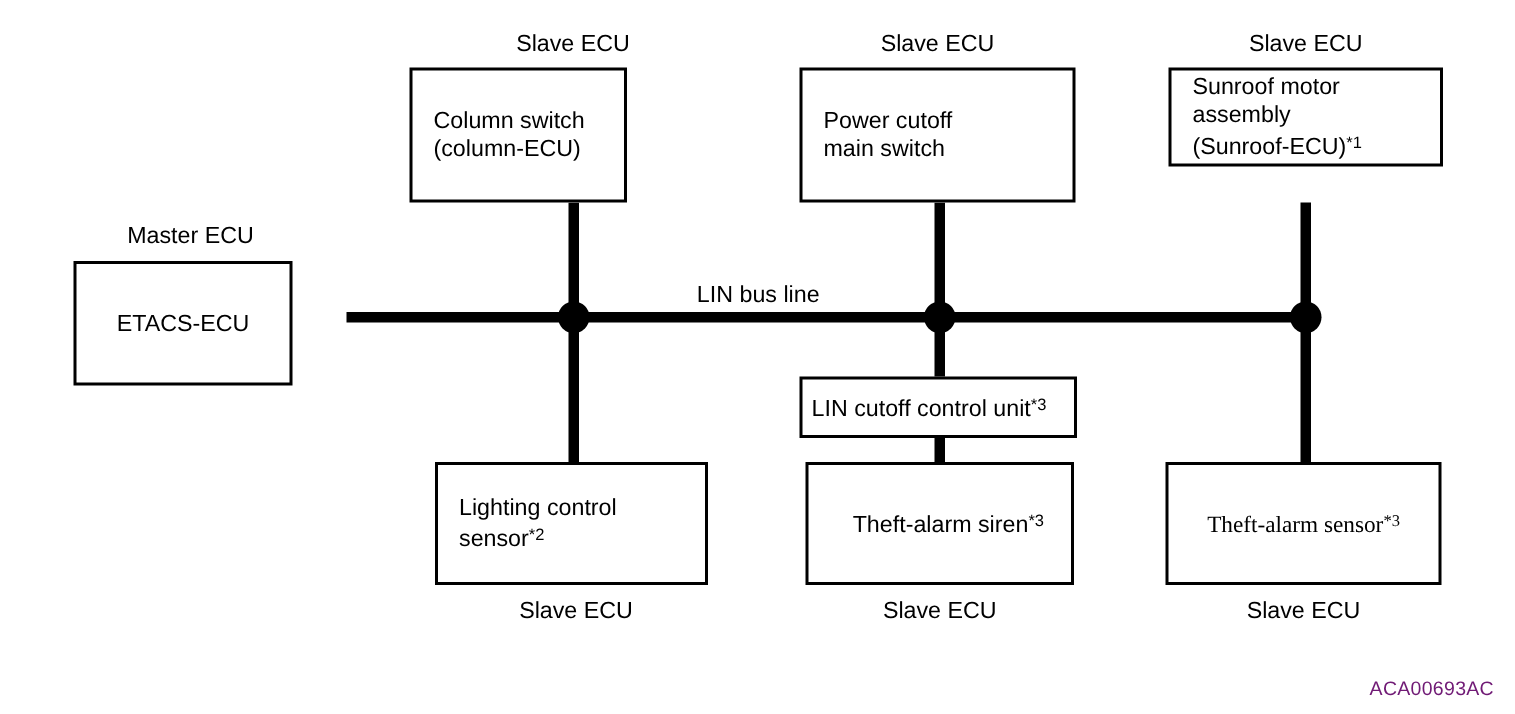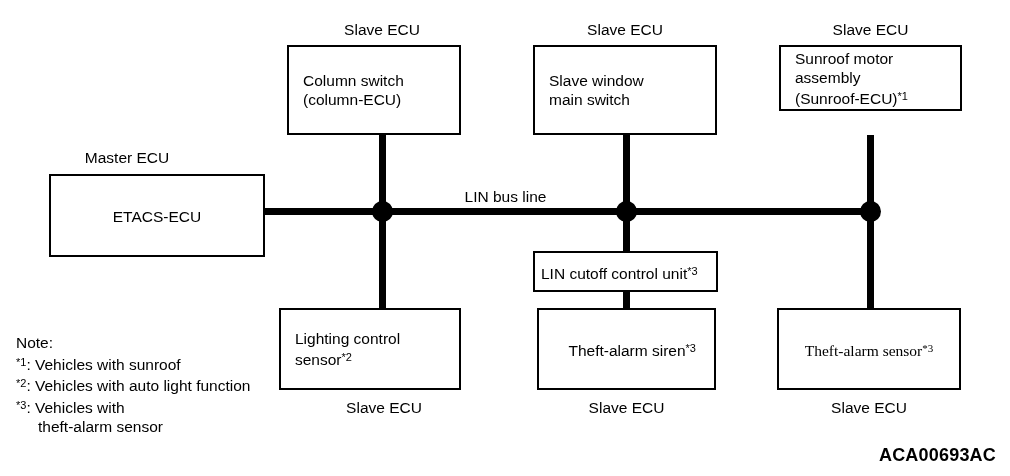--- a/index.html
+++ b/index.html
@@ -73,61 +73,61 @@
   }
   .note-line {
     white-space: pre;
   }
   .note-line sup {
     font-size: 11px;
     vertical-align: 4px;
   }
   #ref-code {
     position: absolute;
-    font-size: 18px;
-    font-weight: bold;
+    font-size: 13px;
+    font-weight: normal;
     letter-spacing: 0.2px;
-    color: #000000;
+    color: #701a75;
     z-index: 4;
   }
   .sup-mark {
     font-size: 11px;
     vertical-align: 4px;
   }
 </style>
 </head>
 <body>
 
 <div id="canvas">
 
   <div class="caption" style="left:291px; top:20px; width:182px;">Slave ECU</div>
 
   <div class="caption" style="left:533px; top:20px; width:184px;">Slave ECU</div>
 
   <div class="caption" style="left:779px; top:20px; width:183px;">Slave ECU</div>
 
   <div class="caption" style="left:36px; top:148px; width:182px;">Master ECU</div>
 
-  <div class="box" style="left:287px; top:45px; width:174px; height:90px;padding-left:36px;">
+  <div class="box" style="left:273px; top:45px; width:145px; height:90px;padding-left:36px;">
     <div class="box-text centered-v">Column switch
 (column-ECU)</div>
   </div>
 
   <div class="box" style="left:533px; top:45px; width:184px; height:90px;">
-    <div class="box-text centered-v">Slave window
+    <div class="box-text centered-v">Power cutoff
 main switch</div>
   </div>
 
   <div class="box" style="left:779px; top:45px; width:183px; height:66px;">
     <div class="box-text centered-v"><span>Sunroof motor
 assembly
 (Sunroof-ECU)</span><span class="sup-mark">*1</span></div>
   </div>
 
-  <div class="box" style="left:49px; top:174px; width:216px; height:83px;">
+  <div class="box" style="left:49px; top:174px; width:146px; height:83px;">
     <div class="box-text centered-v" style="left:0; right:0; text-align:center;">ETACS-ECU</div>
   </div>
 
   <div class="caption" style="left:403px; top:187px; width:205px;">LIN bus line</div>
 
   <div class="bus-h" style="left:231px; top:208px; width:645px;"></div>
 
   <div class="bus-v" style="left:379px; top:135px; height:76px;"></div>
   <div class="bus-v" style="left:379px; top:208px; height:102px;"></div>
 
@@ -139,42 +139,35 @@
   <div class="bus-v" style="left:867px; top:208px; height:102px;"></div>
 
   <div class="node" style="left:372px; top:201px;"></div>
   <div class="node" style="left:616px; top:201px;"></div>
   <div class="node" style="left:860px; top:201px;"></div>
 
   <div class="box" style="left:533px; top:251px; width:185px; height:41px;">
     <div class="box-text centered-v" style="left:6px;"><span>LIN cutoff control unit</span><span class="sup-mark">*3</span></div>
   </div>
 
-  <div class="box" style="left:279px; top:308px; width:182px; height:82px;">
+  <div class="box" style="left:290px; top:308px; width:182px; height:82px;">
     <div class="box-text centered-v"><span>Lighting control
 sensor</span><span class="sup-mark">*2</span></div>
   </div>
 
   <div class="box" style="left:537px; top:308px; width:179px; height:82px;">
     <div class="box-text centered-v" style="left:0; right:18px; text-align:right;"><span>Theft-alarm siren</span><span class="sup-mark">*3</span></div>
   </div>
 
   <div class="box" style="left:777px; top:308px; width:184px; height:82px;font-family:Liberation Serif, serif;">
     <div class="box-text centered-v" style="left:0; right:0; text-align:center;"><span>Theft-alarm sensor</span><span class="sup-mark">*3</span></div>
   </div>
 
   <div class="caption" style="left:293px; top:398px; width:182px;">Slave ECU</div>
 
   <div class="caption" style="left:537px; top:398px; width:179px;">Slave ECU</div>
 
   <div class="caption" style="left:777px; top:398px; width:184px;">Slave ECU</div>
 
-  <div id="note-block" style="left:16px; top:333px;">
-    <div class="note-line">Note:</div>
-    <div class="note-line"><sup>*1</sup><span>: Vehicles with sunroof</span></div>
-    <div class="note-line"><sup>*2</sup><span>: Vehicles with auto light function</span></div>
-    <div class="note-line"><sup>*3</sup><span>: Vehicles with</span></div>
-    <div class="note-line" style="padding-left:22px;">theft-alarm sensor</div>
-  </div>
 
   <div id="ref-code" style="right:14px; bottom:10px;">ACA00693AC</div>
 
 </div>
 
 </body></html>

